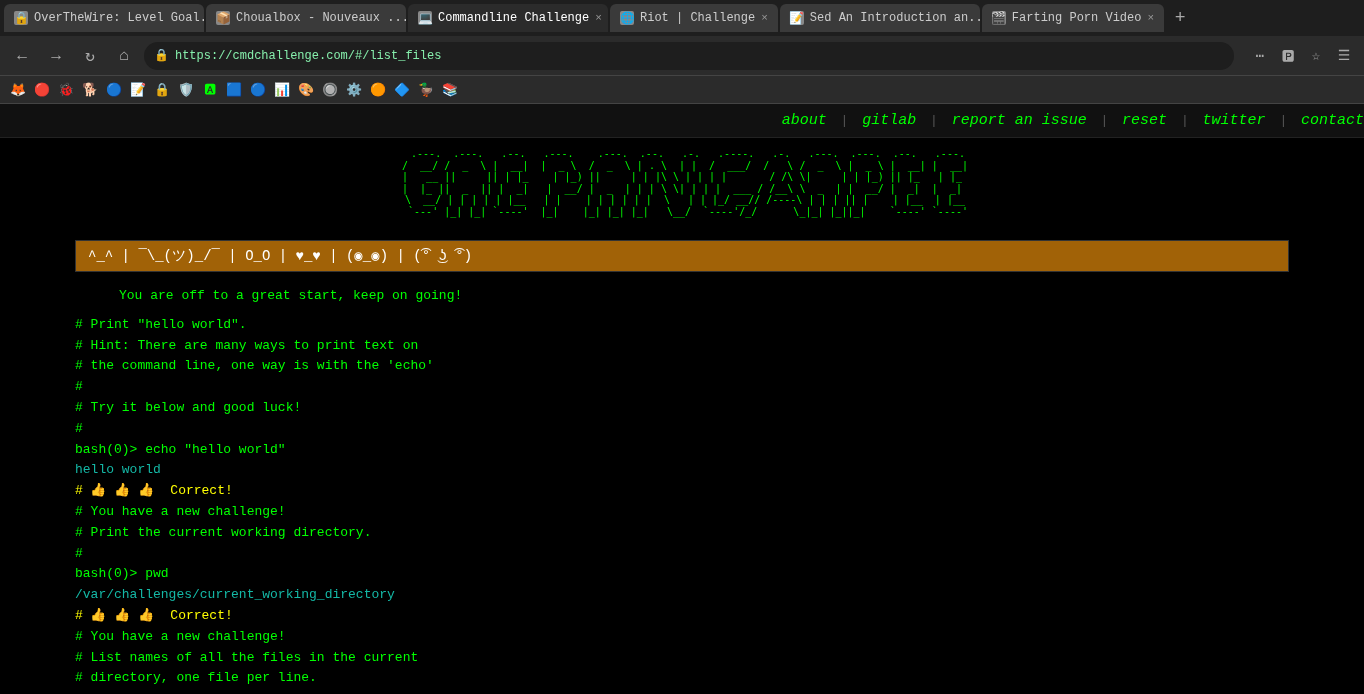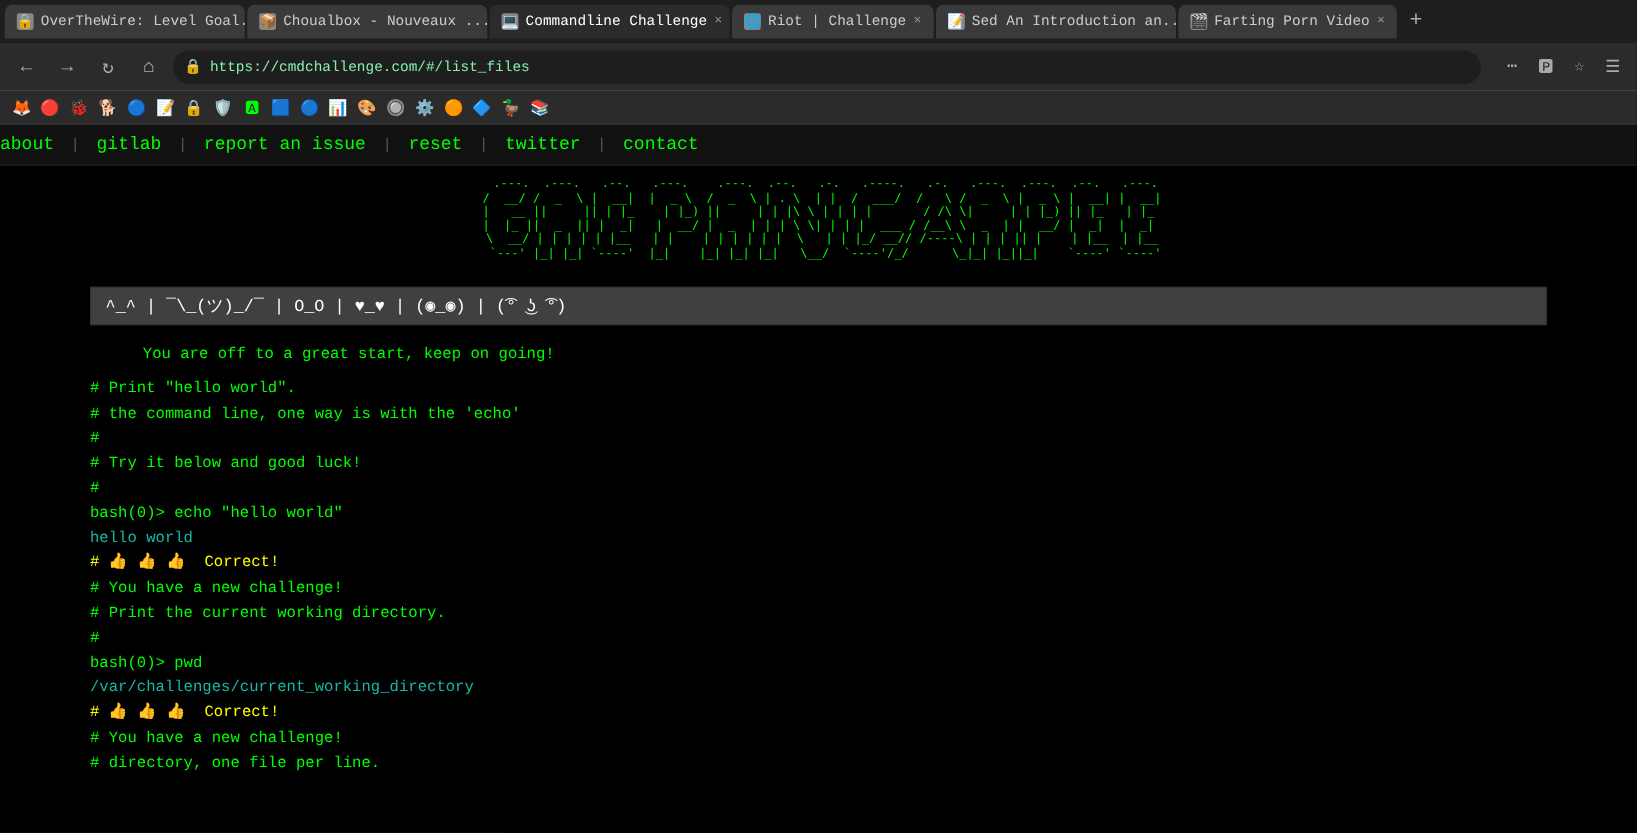--- a/index.html
+++ b/index.html
@@ -25,30 +25,30 @@
     .toolbar-icon { width: 24px; height: 24px; display: flex; align-items: center; justify-content: center; color: #aaa; font-size: 14px; cursor: pointer; border-radius: 4px; }
 
     
     .extensions-bar { background: #2b2b2b; height: 28px; display: flex; align-items: center; padding: 0 8px; gap: 4px; border-bottom: 1px solid #444; }
     .ext-icon { width: 20px; height: 20px; display: flex; align-items: center; justify-content: center; font-size: 13px; cursor: pointer; }
 
     
     .page { background: #000; min-height: 590px; }
 
     
-    .site-nav { background: #111; padding: 8px 0; text-align: left; border-bottom: 1px solid #222; }
+    .site-nav { background: #111; padding: 8px 0; text-align: right; border-bottom: 1px solid #222; font-style: italic; }
     .site-nav a { color: #0f0; text-decoration: none; font-size: 15px; font-family: 'Courier New', Courier, monospace; }
     .site-nav span { color: #555; margin: 0 6px; }
 
     
     .ascii-header { text-align: center; padding: 10px 0 6px 0; }
     .ascii-header pre { color: #0f0; font-size: 11px; line-height: 1.2; display: inline-block; }
 
     
-    .kaomoji-bar { background: #404040; border: 1px solid #333; margin: 4px 75px; padding: 6px 12px; color: #fff; font-size: 14px; font-family: 'Courier New', Courier, monospace; }
+    .kaomoji-bar { background: #a16207; border: 1px solid #333; margin: 4px 75px; padding: 6px 12px; color: #fff; font-size: 14px; font-family: 'Courier New', Courier, monospace; }
 
     
     .terminal { padding: 10px 75px; color: #0f0; font-family: 'Courier New', Courier, monospace; font-size: 13px; line-height: 1.6; }
     .terminal .comment { color: #0f0; }
     .terminal .prompt { color: #0f0; }
     .terminal .output { color: #14b8a6; }
 
     
     ::-webkit-scrollbar { width: 8px; }
     ::-webkit-scrollbar-track { background: #111; }
@@ -157,32 +157,34 @@
   `---' |_| |_| `----'  |_|    |_| |_| |_|   \__/  `----'/_/      \_|_| |_||_|    `----' `----'
       </pre>
     </div>
 
     <div class="kaomoji-bar">^_^ | ¯\_(ツ)_/¯ | O_O | ♥_♥ | (◉_◉) | (͡° ͜ʖ ͡°)</div>
 
     <div class="terminal">
       <div style="margin-bottom:8px;margin-left:44px;">You are off to a great start, keep on going!</div>
 
       <div class="comment"># Print "hello world".</div>
+      <div class="comment"># Hint: There are many ways to print text on</div>
       <div class="comment"># the command line, one way is with the 'echo'</div>
       <div class="comment">#</div>
       <div class="comment"># Try it below and good luck!</div>
       <div class="comment">#</div>
       <div class="prompt">bash(0)&gt; echo "hello world"</div>
       <div class="output">hello world</div>
       <div style="color:#ff0;"># 👍 👍 👍&nbsp; Correct!</div>
       <div class="comment"># You have a new challenge!</div>
       <div class="comment"># Print the current working directory.</div>
       <div class="comment">#</div>
       <div class="prompt">bash(0)&gt; pwd</div>
       <div class="output">/var/challenges/current_working_directory</div>
       <div style="color:#ff0;"># 👍 👍 👍&nbsp; Correct!</div>
       <div class="comment"># You have a new challenge!</div>
+      <div class="comment"># List names of all the files in the current</div>
       <div class="comment"># directory, one file per line.</div>
 
     </div>
 
   </div>
 </div>
 
 </body></html>

